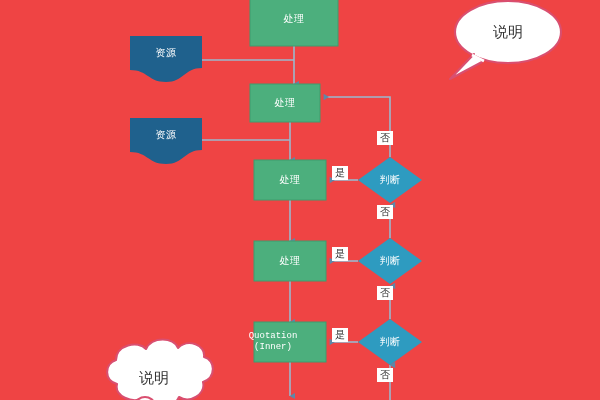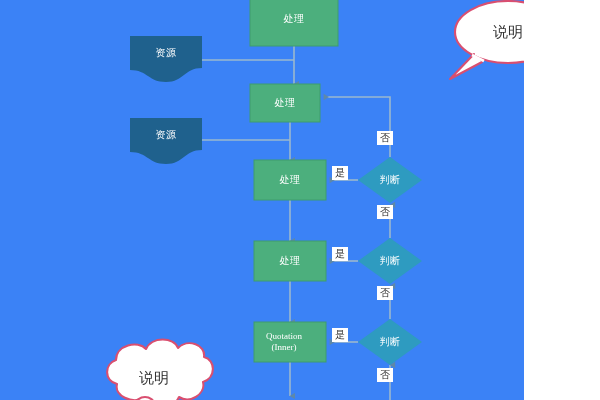--- a/index.html
+++ b/index.html
@@ -2,23 +2,23 @@
 <html><head>
 <meta charset="utf-8">
 <style>
   html, body {
     margin: 0;
     padding: 0;
     background: #ffffff;
   }
   #canvas {
     position: relative;
-    width: 524px;
+    width: 600px;
     height: 400px;
-    background: #3b82f6;
+    background: #ef4444;
     overflow: hidden;
     font-family: "Liberation Sans", sans-serif;
   }
   #svg-layer {
     position: absolute;
     left: 0;
     top: 0;
     width: 600px;
     height: 400px;
   }
@@ -161,21 +161,21 @@
   <div class="node-label" style="left:130px; top:118px; width:72px; height:34px;">资源</div>
 
   <div class="node-label" style="left:254px; top:160px; width:72px; height:40px;">处理</div>
 
   <div class="node-label" style="left:358px; top:157px; width:64px; height:46px;">判断</div>
 
   <div class="node-label" style="left:254px; top:241px; width:72px; height:40px;">处理</div>
 
   <div class="node-label" style="left:358px; top:238px; width:64px; height:46px;">判断</div>
 
-  <div class="node-label mono" style="left:248px; top:322px; width:72px; height:40px;font-family:Liberation Serif, serif;">Quotation
+  <div class="node-label mono" style="left:237px; top:322px; width:72px; height:40px;">Quotation
 (Inner)</div>
 
   <div class="node-label" style="left:358px; top:319px; width:64px; height:46px;">判断</div>
 
   <div class="edge-label" style="left:332px; top:166px; width:14px; height:14px;">是</div>
 
   <div class="edge-label" style="left:377px; top:131px; width:14px; height:14px;">否</div>
 
   <div class="edge-label" style="left:377px; top:205px; width:14px; height:14px;">否</div>
 

